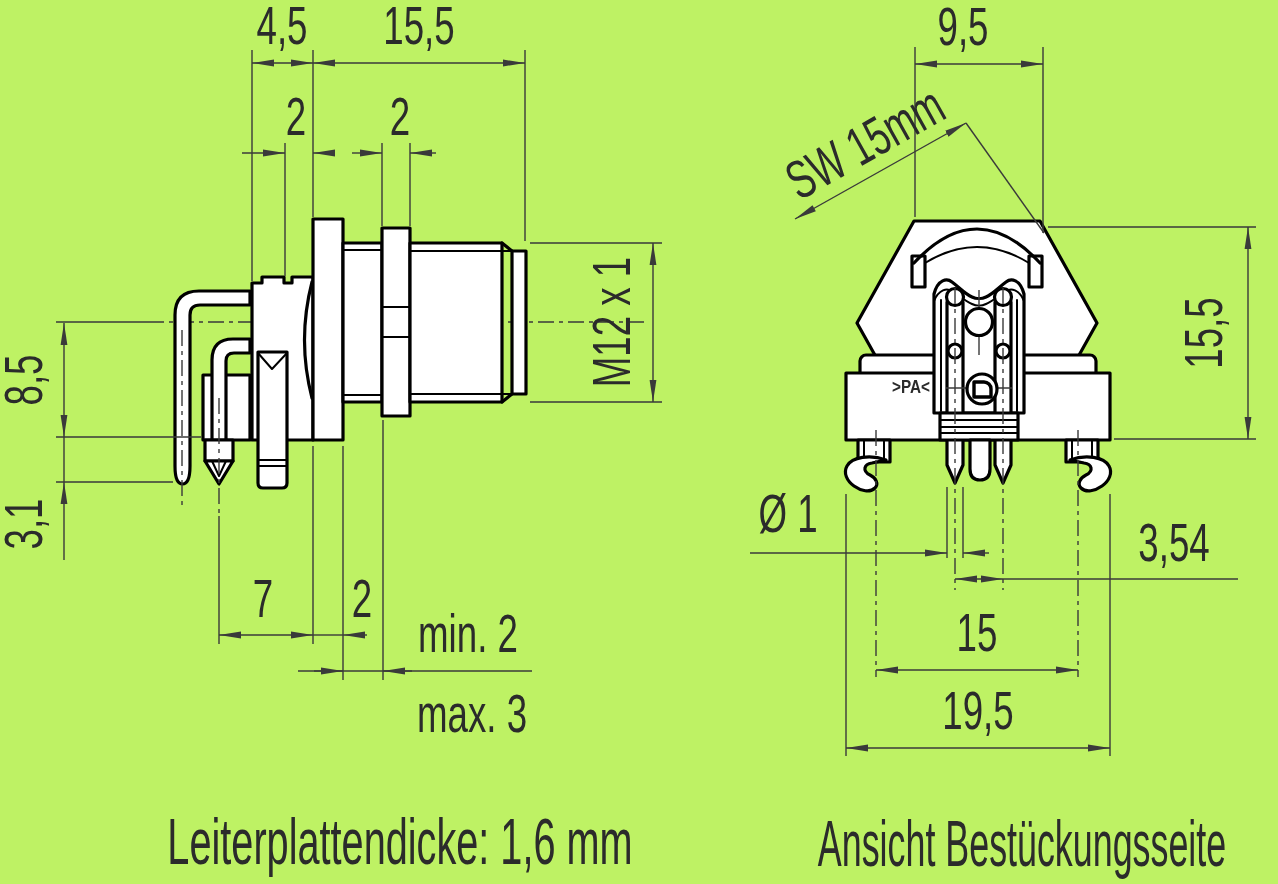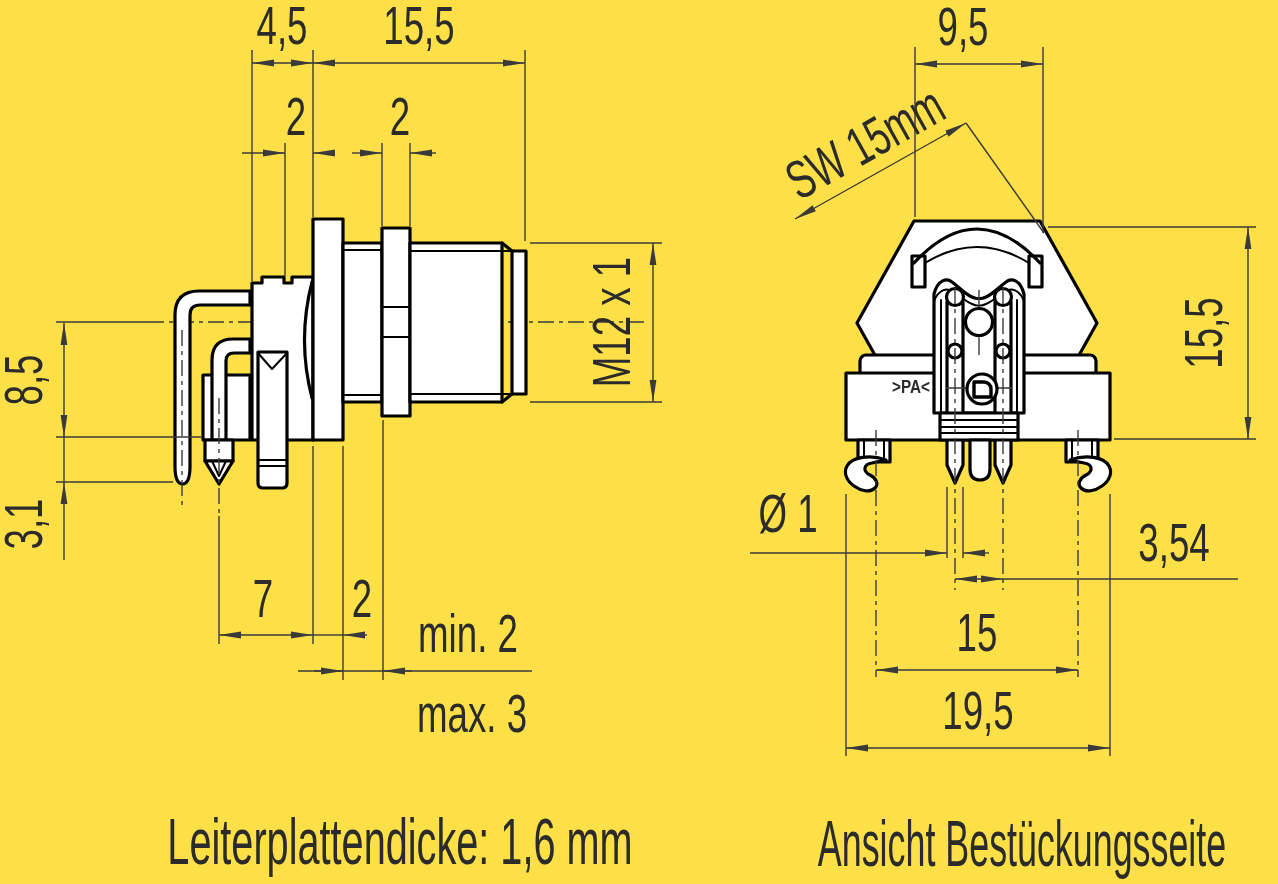--- a/index.html
+++ b/index.html
@@ -1,16 +1,16 @@
 <!DOCTYPE html>
 <html><head>
 <meta charset="utf-8">
 <style>
   html,body{margin:0;padding:0;background:#ffffff;}
-  .stage{position:relative;width:1278px;height:884px;background:#fde047;overflow:hidden;}
+  .stage{position:relative;width:1278px;height:884px;background:#bef264;overflow:hidden;}
   svg{display:block;}
   
   .o{stroke:#000;stroke-width:3.2;fill:none;stroke-linejoin:round;stroke-linecap:round;}
   .m{stroke:#000;stroke-width:2;fill:none;stroke-linejoin:round;stroke-linecap:round;}
   .w{fill:#fff;}
   
   .dim{stroke:#3a3a3a;stroke-width:1.4;fill:none;}
   .d{stroke:#3a3a3a;stroke-width:1.4;fill:none;}
   .cl{stroke:#3a3a3a;stroke-width:1.4;fill:none;stroke-dasharray:16 5 4 5;}
   text{fill:#2b2b2b;font-family:"Liberation Sans",sans-serif;}

